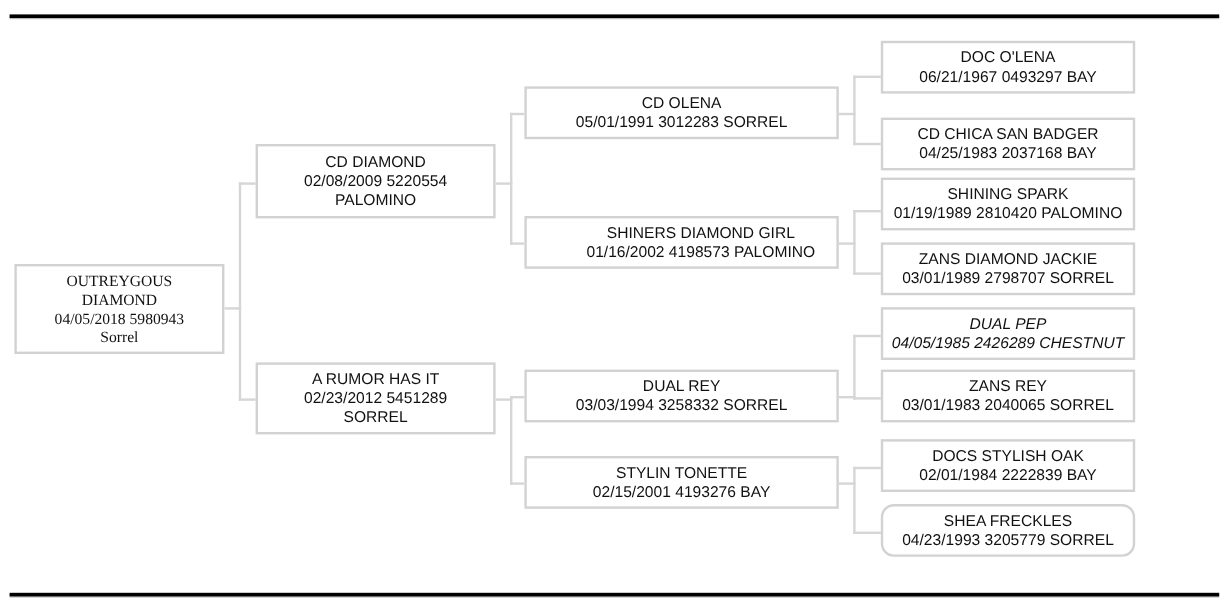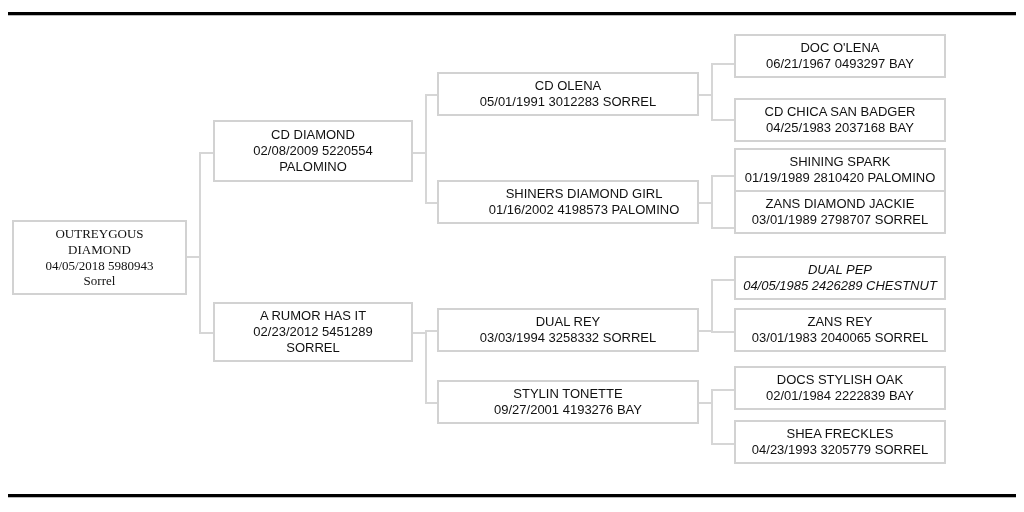--- a/index.html
+++ b/index.html
@@ -148,57 +148,57 @@
       <span class="ln">01/16/2002 4198573 PALOMINO</span>
     </div>
 
     <div class="node gen3" style="top:308px; height:44px;">
       <span class="ln">DUAL REY</span>
       <span class="ln">03/03/1994 3258332 SORREL</span>
     </div>
 
     <div class="node gen3" style="top:380px; height:44px;">
       <span class="ln">STYLIN TONETTE</span>
-      <span class="ln">09/27/2001 4193276 BAY</span>
+      <span class="ln">02/15/2001 4193276 BAY</span>
     </div>
 
     <div class="node gen4" style="top:34px; height:44px;">
       <span class="ln">DOC O'LENA</span>
       <span class="ln">06/21/1967 0493297 BAY</span>
     </div>
 
     <div class="node gen4" style="top:98px; height:44px;">
       <span class="ln">CD CHICA SAN BADGER</span>
       <span class="ln">04/25/1983 2037168 BAY</span>
     </div>
 
     <div class="node gen4" style="top:148px; height:44px;">
       <span class="ln">SHINING SPARK</span>
       <span class="ln">01/19/1989 2810420 PALOMINO</span>
     </div>
 
-    <div class="node gen4" style="top:190px; height:44px;">
+    <div class="node gen4" style="top:202px; height:44px;">
       <span class="ln">ZANS DIAMOND JACKIE</span>
       <span class="ln">03/01/1989 2798707 SORREL</span>
     </div>
 
     <div class="node gen4" style="top:256px; height:44px;font-style:italic;">
       <span class="ln">DUAL PEP</span>
       <span class="ln">04/05/1985 2426289 CHESTNUT</span>
     </div>
 
     <div class="node gen4" style="top:308px; height:44px;">
       <span class="ln">ZANS REY</span>
       <span class="ln">03/01/1983 2040065 SORREL</span>
     </div>
 
     <div class="node gen4" style="top:366px; height:44px;text-align:center;">
       <span class="ln">DOCS STYLISH OAK</span>
       <span class="ln">02/01/1984 2222839 BAY</span>
     </div>
 
-    <div class="node gen4" style="top:420px; height:44px;">
+    <div class="node gen4" style="top:420px; height:44px;border-radius:11px;">
       <span class="ln">SHEA FRECKLES</span>
       <span class="ln">04/23/1993 3205779 SORREL</span>
     </div>
 
   </div>
 </div>
 
 </body></html>

